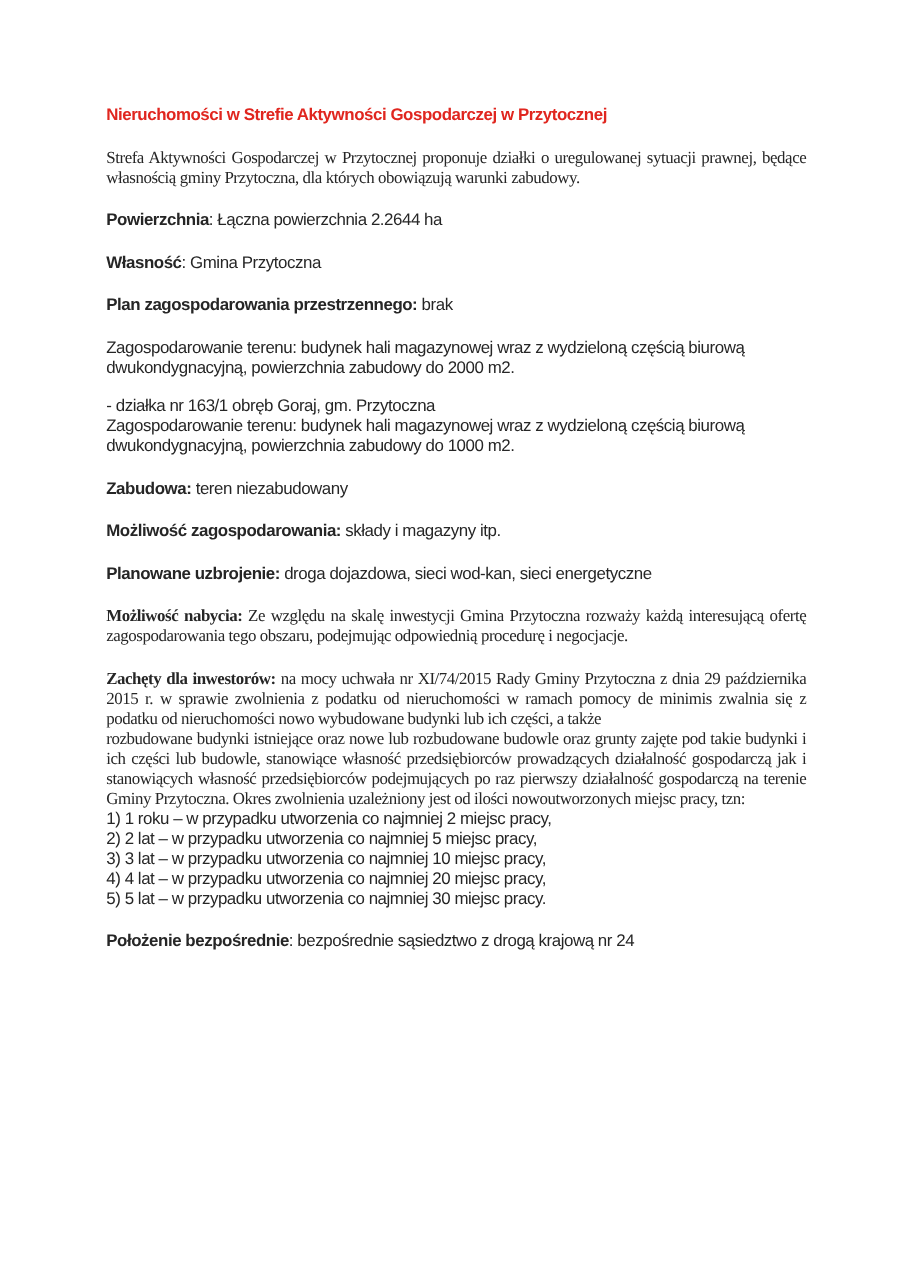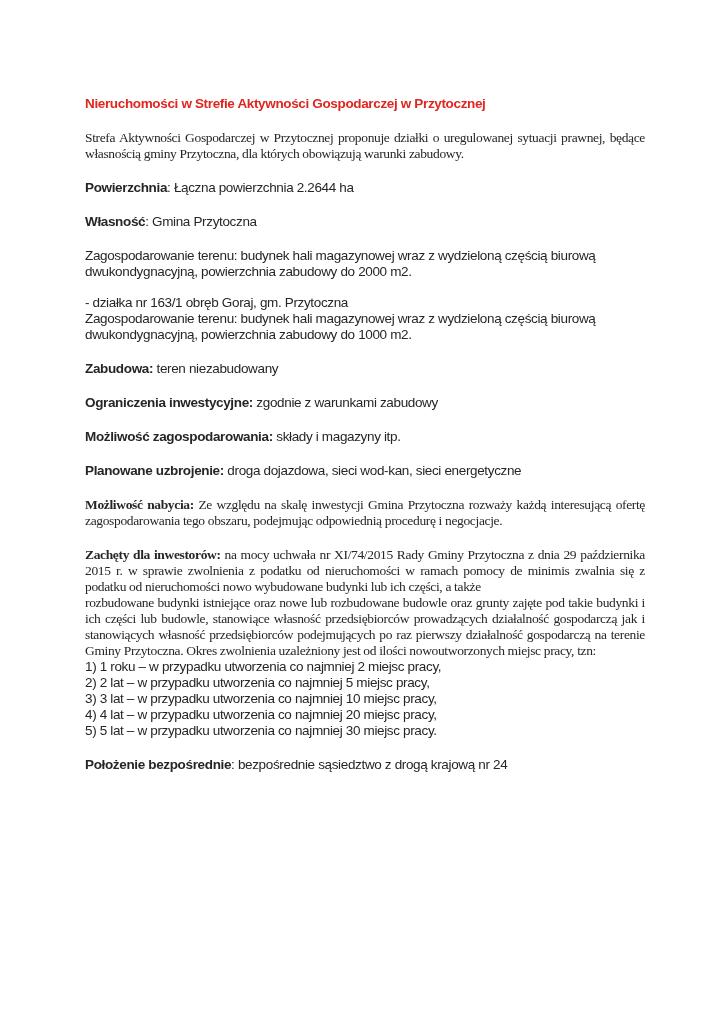--- a/index.html
+++ b/index.html
@@ -16,21 +16,20 @@
     line-height: 16px;
     letter-spacing: -0.35px;
     color: #262626;
     overflow: hidden;
   }
   .doc {
     position: absolute;
     left: 85px;
     top: 84px;
     width: 560px;
-    margin-top: 12px;
   }
   .doc p, .doc .block {
     margin: 0 0 18px 0;
     padding: 0;
   }
   .title {
     color: #e0261f;
     font-weight: bold;
     margin: 0 0 16px 0;
   }
@@ -46,33 +45,33 @@
   <p class="title">Nieruchomości w Strefie Aktywności Gospodarczej w Przytocznej</p>
 
   <p class="just">Strefa Aktywności Gospodarczej w Przytocznej  proponuje działki o uregulowanej sytuacji prawnej, będące własnością gminy Przytoczna, dla których obowiązują warunki zabudowy.</p>
 
 
   <p><b>Powierzchnia</b><span>: Łączna powierzchnia 2.2644 ha</span></p>
 
   <p><b>Własność</b><span>: Gmina Przytoczna</span></p>
 
 
+  <p><b>Plan zagospodarowania przestrzennego:</b><span> brak</span></p>
 
   <div class="block block-plot1">
     <div>Zagospodarowanie terenu: budynek hali magazynowej wraz z wydzieloną częścią biurową dwukondygnacyjną,  powierzchnia zabudowy do 2000 m2.</div>
   </div>
 
   <div class="block">
     <div>- działka nr 163/1 obręb Goraj, gm. Przytoczna</div>
     <div>Zagospodarowanie terenu: budynek hali magazynowej wraz z wydzieloną częścią biurową dwukondygnacyjną,  powierzchnia zabudowy do 1000 m2.</div>
   </div>
 
   <p><b>Zabudowa:</b><span> teren niezabudowany</span></p>
 
-  <p><b>Ograniczenia inwestycyjne:</b><span> zgodnie z warunkami zabudowy</span></p>
 
   <p><b>Możliwość zagospodarowania:</b><span> składy i magazyny itp.</span></p>
 
   <p><b>Planowane uzbrojenie:</b><span> droga dojazdowa, sieci wod-kan,  sieci energetyczne</span></p>
 
   <p class="just"><b>Możliwość nabycia:</b><span> Ze względu na skalę inwestycji Gmina Przytoczna rozważy każdą interesującą ofertę zagospodarowania tego obszaru, podejmując odpowiednią procedurę i negocjacje.</span></p>
 
   <div class="block">
     <div class="just"><b>Zachęty dla inwestorów:</b><span> na mocy uchwała nr XI/74/2015 Rady Gminy Przytoczna z dnia 29 października 2015 r. w sprawie zwolnienia z podatku od nieruchomości w ramach pomocy de minimis zwalnia się z podatku od nieruchomości nowo wybudowane budynki lub ich części, a także</span></div>
     <div class="just">rozbudowane budynki istniejące oraz nowe lub rozbudowane budowle oraz grunty zajęte pod takie budynki i ich części lub budowle, stanowiące własność przedsiębiorców prowadzących działalność gospodarczą jak i stanowiących własność przedsiębiorców podejmujących po raz pierwszy działalność gospodarczą na terenie  Gminy Przytoczna. Okres zwolnienia uzależniony jest od ilości nowoutworzonych miejsc pracy, tzn:</div>

